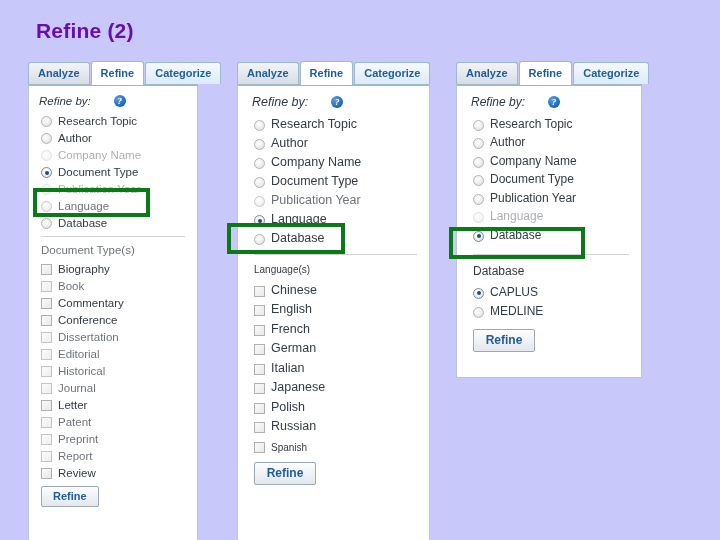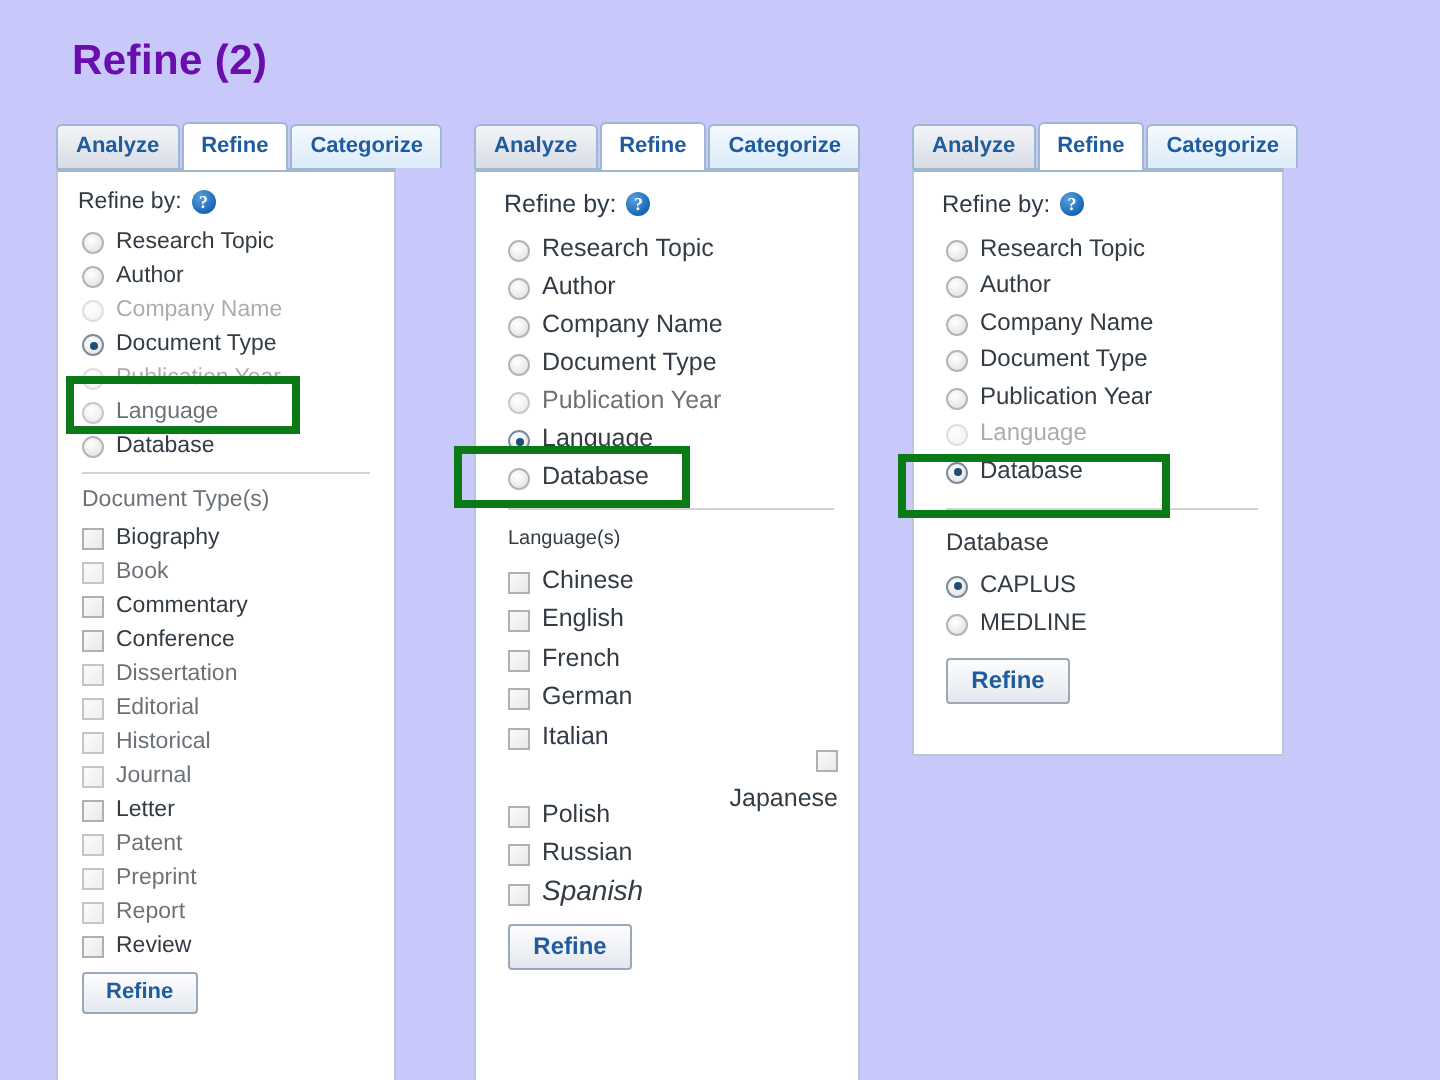--- a/index.html
+++ b/index.html
@@ -53,22 +53,22 @@
     background:#ffffff;
     border:1px solid #b9c6d6;
     border-top:2px solid #9fb8d2;
     margin-top:-1px;
     position:relative;
     padding:9px 10px 10px 10px;
   }
   
   .refine-by-line{
     font-size:11.5px;color:#2f3a46;
-    display:flex;align-items:center;gap:5px;
-    margin-bottom:3px;white-space:nowrap;
+    display:flex;align-items:center;gap:23px;
+    margin-bottom:3px;white-space:nowrap;font-style:italic;
   }
   .help-icon{
     display:inline-block;width:12px;height:12px;border-radius:50%;
     background:radial-gradient(circle at 35% 30%,#5aa0e0 0%,#1766b5 70%,#12508f 100%);
     color:#fff;font-size:9px;font-weight:bold;line-height:12px;
     text-align:center;font-family:"Liberation Serif",serif;
   }
   .opt{
     display:flex;align-items:flex-end;gap:6px;
     font-size:11.5px;color:#333b44;
@@ -297,33 +297,33 @@
       <span>French</span>
     </div>
     <div class="opt" style="font-size:12.5px;height:19.5px;">
       <span class="cb"></span>
       <span>German</span>
     </div>
     <div class="opt" style="font-size:12.5px;height:19.5px;">
       <span class="cb"></span>
       <span>Italian</span>
     </div>
-    <div class="opt" style="font-size:12.5px;height:19.5px;flex-direction:column;">
+    <div class="opt" style="font-size:12.5px;height:19.5px;">
       <span class="cb"></span>
       <span>Japanese</span>
     </div>
     <div class="opt" style="font-size:12.5px;height:19.5px;">
       <span class="cb"></span>
       <span>Polish</span>
     </div>
     <div class="opt" style="font-size:12.5px;height:19.5px;">
       <span class="cb"></span>
       <span>Russian</span>
     </div>
-    <div class="opt" style="font-size:14px;height:19.5px;font-style:italic;">
+    <div class="opt" style="font-size:10px;height:19.5px;">
       <span class="cb"></span>
       <span>Spanish</span>
     </div>
 
     <div class="refine-btn" style="margin-top:9px;min-width:62px;height:23px;line-height:21px;font-size:12px;">Refine</div>
   </div>
   <div class="hl" style="left: -10px; top: 163px; width: 118px; height: 31px; border-color: rgb(10, 122, 22);"></div>
 </div>
 
 <div class="panel" id="panel3" style="left:456px;top:60px;width:186px;">

